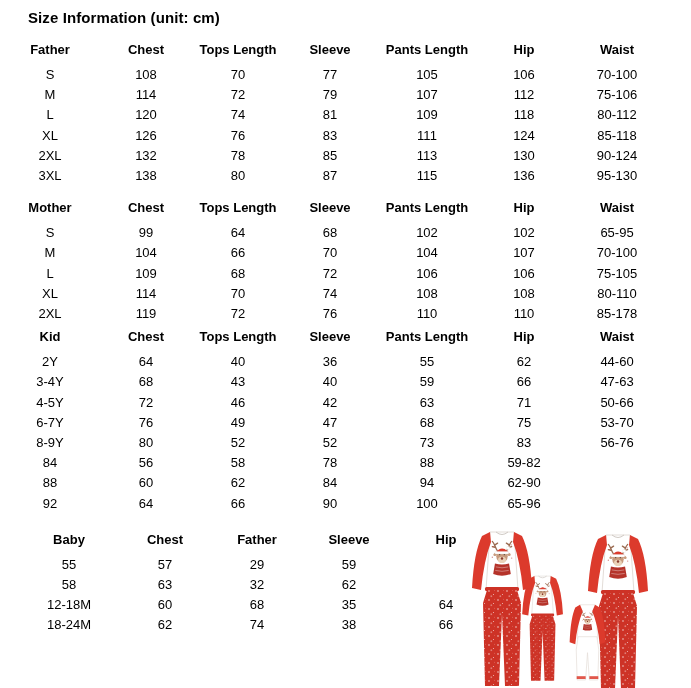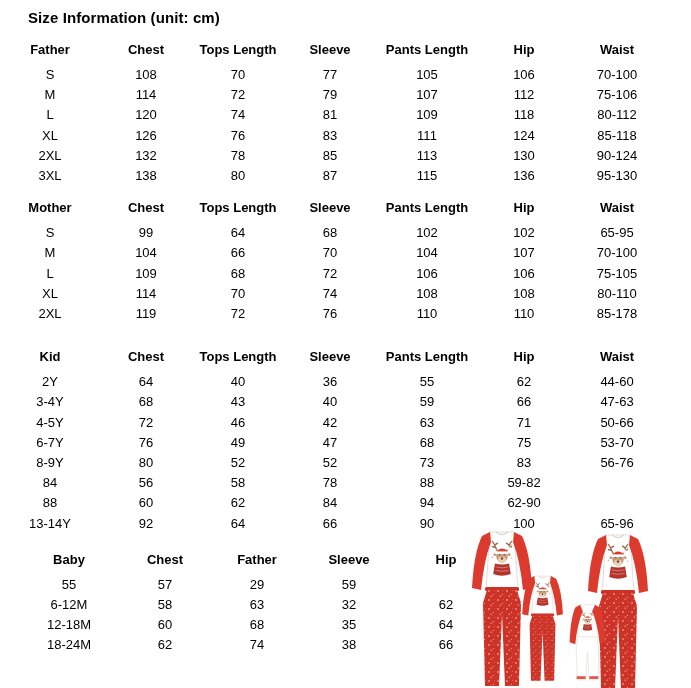--- a/index.html
+++ b/index.html
@@ -3,21 +3,21 @@
 <meta charset="utf-8">
 <style>
   html,body{margin:0;padding:0;background:#fff;}
   body{font-family:"Liberation Sans",sans-serif;color:#000;}
   #page{position:relative;width:691px;height:688px;background:#fff;overflow:hidden;}
   h1.title{margin:9px 0 0 28px;font-size:15px;font-weight:bold;letter-spacing:0.1px;}
   #size-tables{margin:0;}
   .size-section{margin:0;}
   #size-tables section:nth-of-type(1){margin-top:15px;}
   #size-tables section:nth-of-type(2){margin-top:13px;}
-  #size-tables section:nth-of-type(3){margin-top:24px;}
+  #size-tables section:nth-of-type(3){margin-top:4px;}
   #size-tables section:nth-of-type(4){margin-top:17px;margin-left:19px;}
   .row{display:grid;grid-template-columns:100px 92px 92px 92px 102px 92px 94px;}
   .row.head{margin-bottom:6px;}
   .cell{text-align:center;font-size:13px;line-height:20.2px;white-space:nowrap;}
   .row.head .cell{font-weight:bold;line-height:18px;}
   figure#product-photo{position:absolute;left:458px;top:514px;width:233px;height:174px;margin:0;}
   figure#product-photo svg{display:block;width:233px;height:174px;}
 </style>
 </head>
 <body>
@@ -213,21 +213,20 @@
         </div>
         <div class="row">
           <div class="cell">88</div>
           <div class="cell">60</div>
           <div class="cell">62</div>
           <div class="cell">84</div>
           <div class="cell">94</div>
           <div class="cell">62-90</div>
         </div>
         <div class="row">
-          <div class="cell">13-14Y</div>
           <div class="cell">92</div>
           <div class="cell">64</div>
           <div class="cell">66</div>
           <div class="cell">90</div>
           <div class="cell">100</div>
           <div class="cell">65-96</div>
         </div>
       </section>
       <section class="size-section">
         <div class="row head">
@@ -237,21 +236,20 @@
           <div class="cell">Sleeve</div>
           <div class="cell">Hip</div>
         </div>
         <div class="row">
           <div class="cell">55</div>
           <div class="cell">57</div>
           <div class="cell">29</div>
           <div class="cell">59</div>
         </div>
         <div class="row">
-          <div class="cell">6-12M</div>
           <div class="cell">58</div>
           <div class="cell">63</div>
           <div class="cell">32</div>
           <div class="cell">62</div>
         </div>
         <div class="row">
           <div class="cell">12-18M</div>
           <div class="cell">60</div>
           <div class="cell">68</div>
           <div class="cell">35</div>

